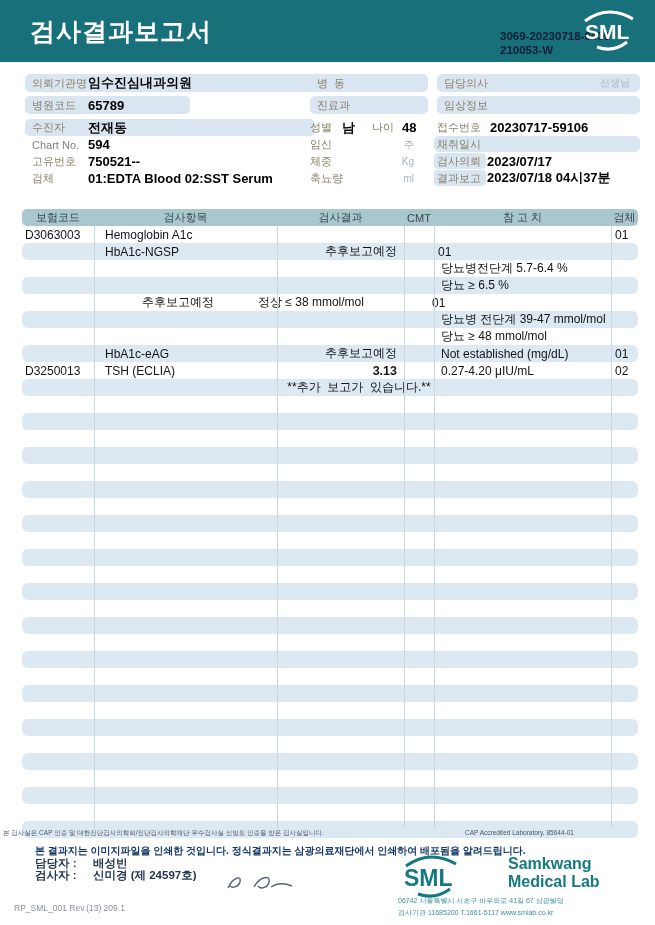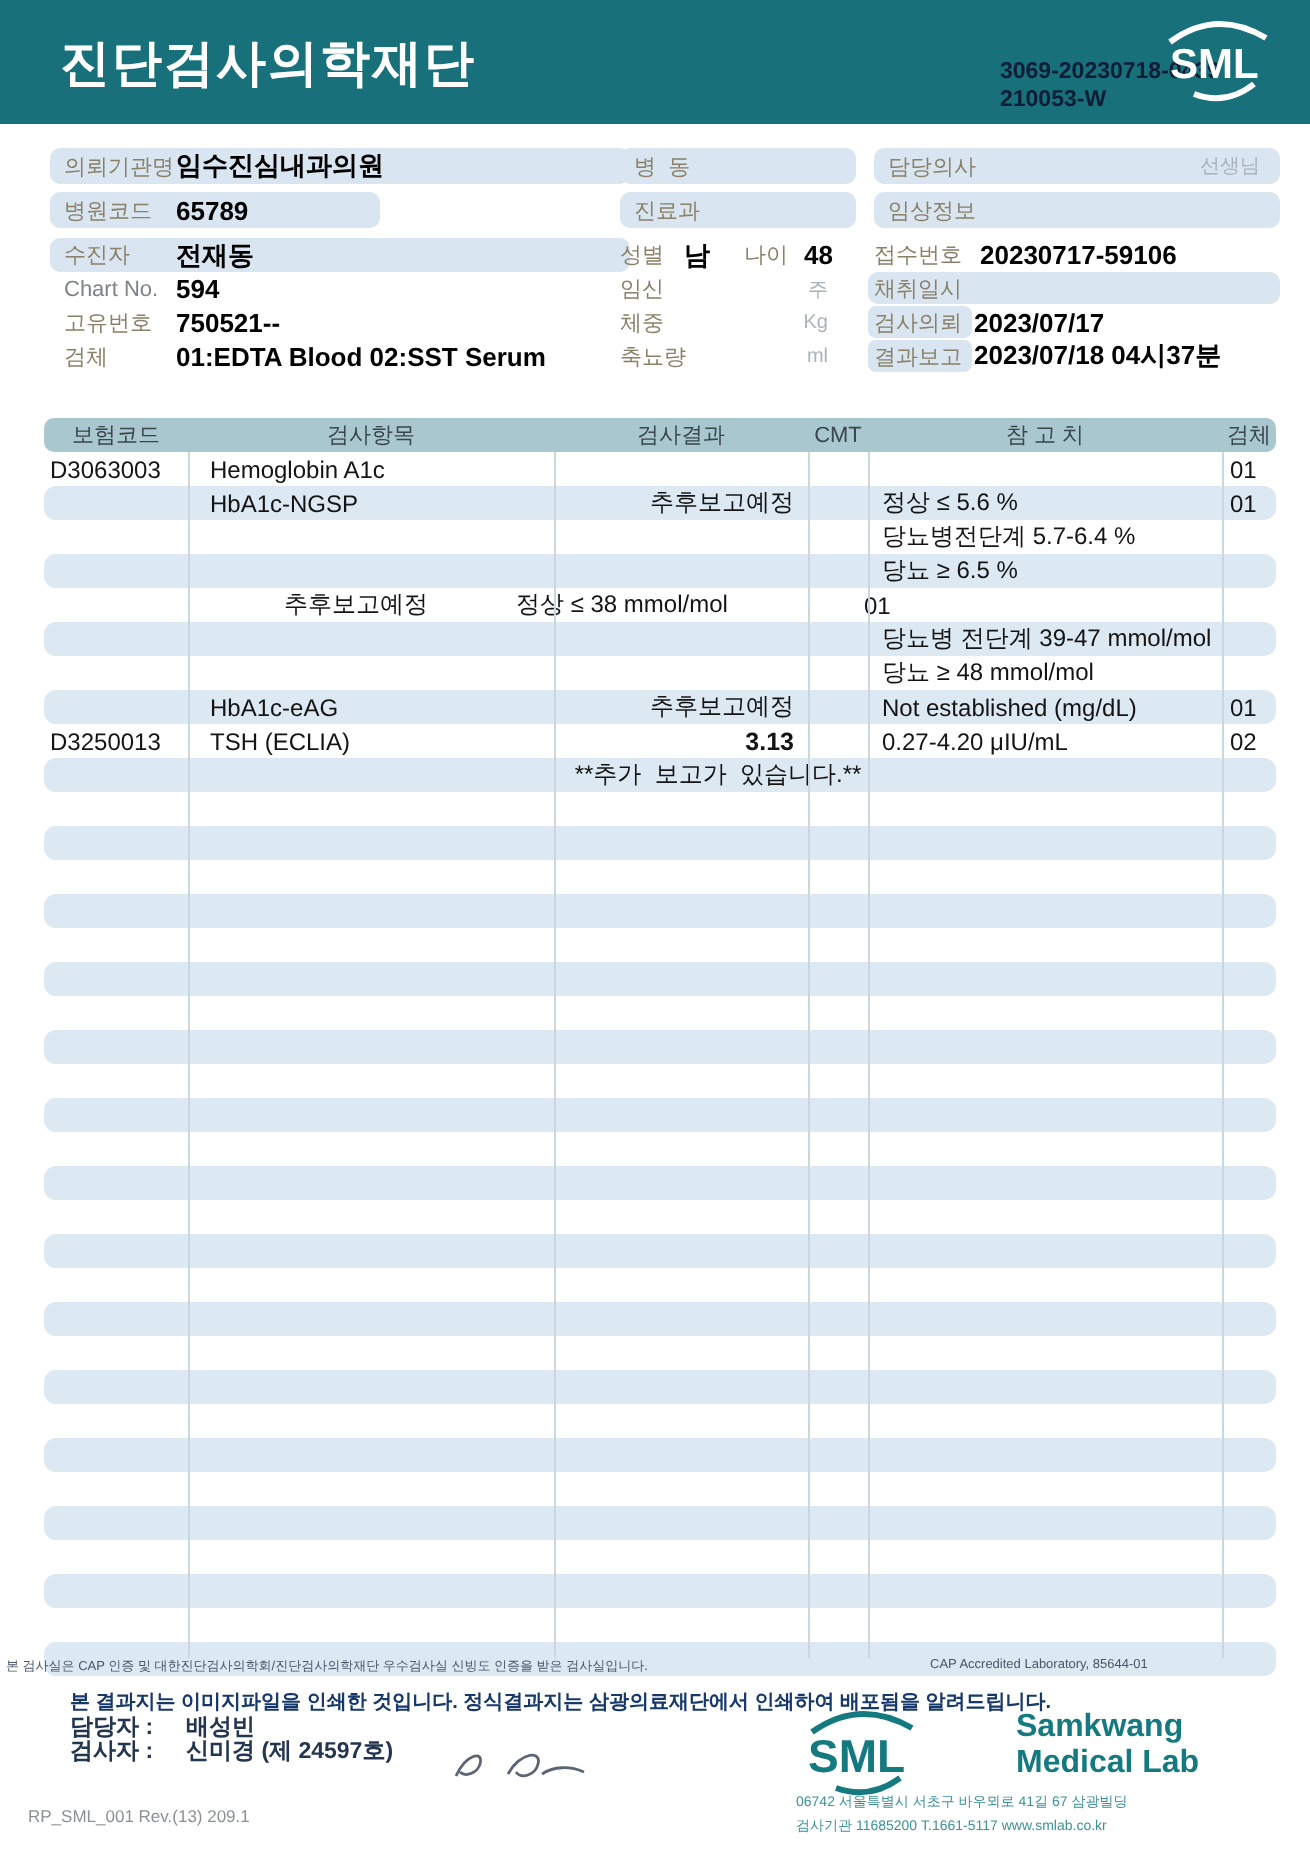--- a/index.html
+++ b/index.html
@@ -50,21 +50,21 @@
   .lab-name{position:absolute;left:464px;font-size:16px;font-weight:600;color:#157a80;white-space:nowrap;margin-left:44px;}
   .lab-tiny{position:absolute;left:398px;font-size:7px;color:#3a9298;white-space:nowrap;}
   .doccode{position:absolute;left:14px;top:903px;font-size:8.5px;color:#8a9096;white-space:nowrap;}
 </style>
 </head>
 <body>
 
 <div id="page">
 
   <div class="band">
-    <div class="title">진단검사의학재단</div>
+    <div class="title">검사결과보고서</div>
     <div class="serial" style="top:30px;">3069-20230718-0439</div>
     <div class="serial" style="top:44px;">210053-W</div>
     <svg class="logo-top" width="64" height="48" viewBox="0 0 64 48">
       <path d="M10,15 Q33,-2 58,13" stroke="#ffffff" stroke-width="3" fill="none"></path>
       <path d="M52,36 Q38,47 22,41" stroke="#ffffff" stroke-width="3" fill="none"></path>
       <text x="10" y="33" font-size="21" font-weight="bold" fill="#ffffff" font-family="Liberation Sans, sans-serif">SML</text>
     </svg>
   </div>
 
   <div class="field bgblue" style="left:25px;top:74px;width:290px;">
@@ -168,21 +168,20 @@
           <span class="c result w2"></span>
           <span class="c cmt w3"></span>
           <span class="c ref w4"></span>
           <span class="c spec w5">01</span>
         </div>
         <div class="trow alt">
           <span class="c code w0"></span>
           <span class="c item w1">HbA1c-NGSP</span>
           <span class="c result w2">추후보고예정</span>
           <span class="c cmt w3"></span>
-          <span class="c ref w4">정상 ≤ 5.6 %</span>
           <span class="c spec w5">01</span>
         </div>
         <div class="trow">
           <span class="c code w0"></span>
           <span class="c item w1"></span>
           <span class="c result w2"></span>
           <span class="c cmt w3"></span>
           <span class="c ref w4">당뇨병전단계 5.7-6.4 %</span>
           <span class="c spec w5"></span>
         </div>

